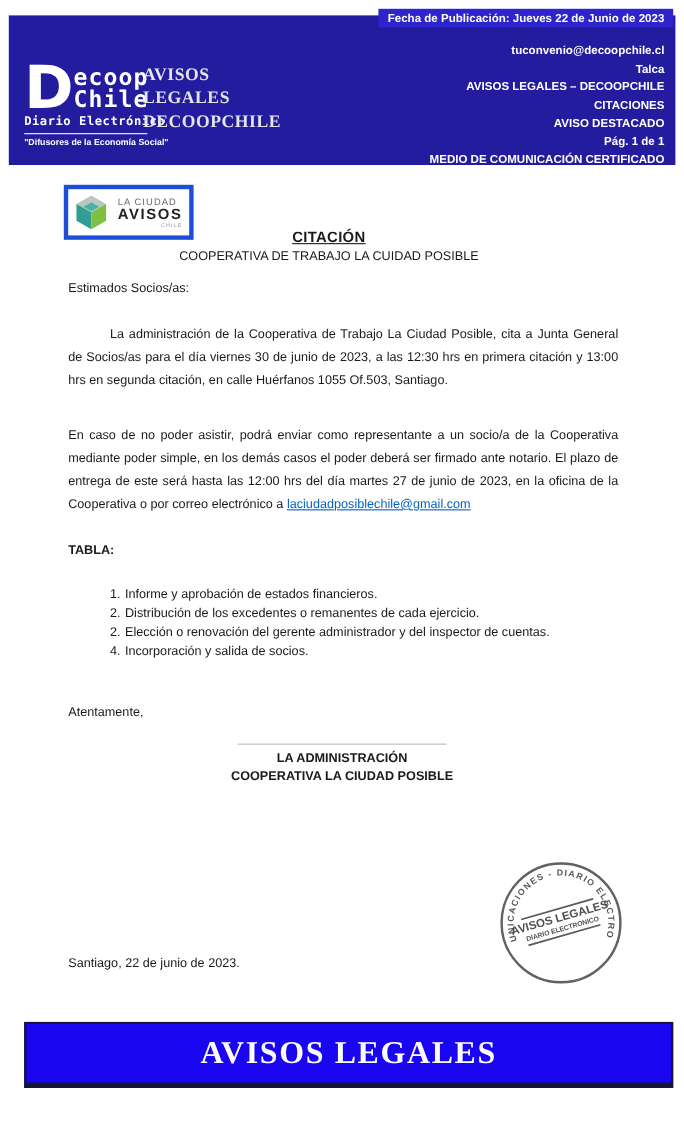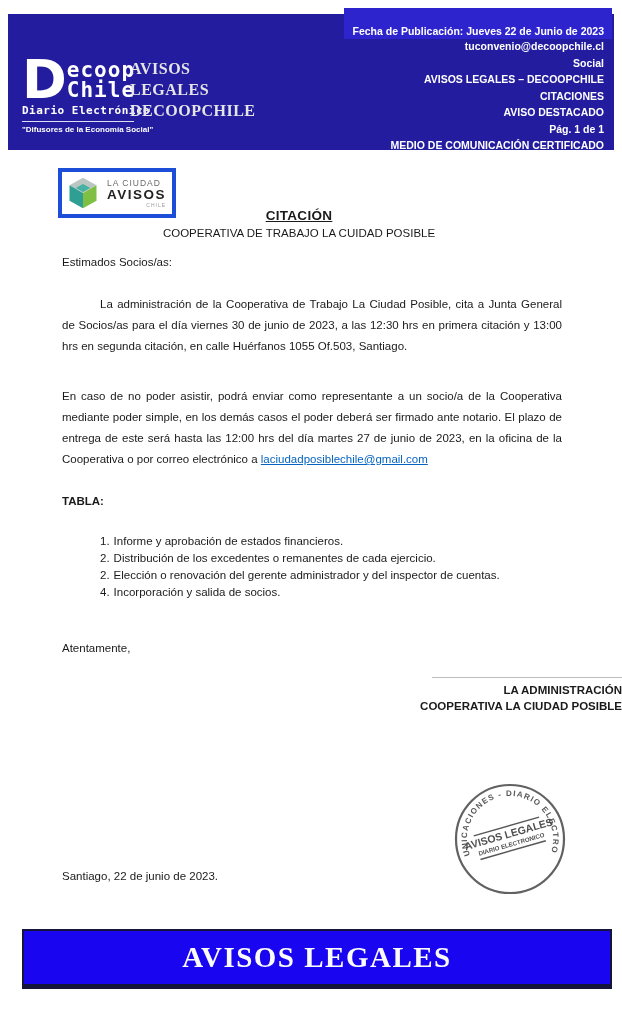--- a/index.html
+++ b/index.html
@@ -11,21 +11,21 @@
   }
 
   
   .header-band {
     position:absolute; left:8px; top:14px; width:606px; height:136px;
     background:#231c9f;
   }
   .fecha-box {
     position:absolute; top:-6px; right:2px;
     background:#2d24cd; color:#ffffff;
-    font-size:10.5px; font-weight:bold; padding:17px 8px 2px;
+    font-size:10.5px; font-weight:bold; padding:3px 8px 2px;
     white-space:nowrap;
   }
   .header-info {
     position:absolute; top:24px; right:10px; text-align:right;
     color:#ffffff; font-weight:bold; font-size:10.5px; line-height:16.5px;
   }
   .logo-block { position:absolute; left:14px; top:44px; color:#ffffff; width:112px; }
   .logo-main { display:flex; align-items:flex-start; }
   .logo-d {
     font-family:"DejaVu Sans", sans-serif; font-weight:bold;
@@ -71,21 +71,21 @@
   .para { text-align:justify; line-height:21px;margin-top:26px; }
   .para.indent { text-indent:38px; }
   .gap-lg { margin-top:29px; }
   .email-link { color:#0563c1; text-decoration:underline; cursor:pointer; }
   .tabla-label { font-weight:bold; margin-top:25px; }
   .tabla-list { margin-top:26px; margin-left:38px; line-height:17px; }
   .tabla-item span.num { margin-right:4px; }
   .closing { margin-top:41px; }
 
   
-  .signature { position:absolute; left:0; top:664px; width:622px; text-align:right; }
+  .signature { position:absolute; left:0; top:664px; width:622px; text-align:center; }
   .signature-rule { display:inline-block; width:190px; border-top:1px solid #bdbdbd; }
   .signature-line { font-size:11.5px; font-weight:bold; line-height:16px; }
 
   
   .stamp { position:absolute; left:450px; top:779px; width:120px; height:120px; }
 
   
   .date-line { position:absolute; left:62px; top:870px; font-size:11.5px; }
 
   
@@ -103,21 +103,21 @@
 </head>
 <body>
 
 <div class="page">
 
   <div class="header-band">
     <div class="fecha-box">Fecha de Publicación: Jueves 22 de Junio de 2023</div>
 
     <div class="header-info">
       <div>tuconvenio@decoopchile.cl</div>
-      <div>Social</div>
+      <div>Talca</div>
       <div>AVISOS LEGALES – DECOOPCHILE</div>
       <div>CITACIONES</div>
       <div>AVISO DESTACADO</div>
       <div>Pág. 1 de 1</div>
       <div>MEDIO DE COMUNICACIÓN CERTIFICADO</div>
     </div>
 
     <div class="logo-block">
       <div class="logo-main">
         <span class="logo-d">D</span>

